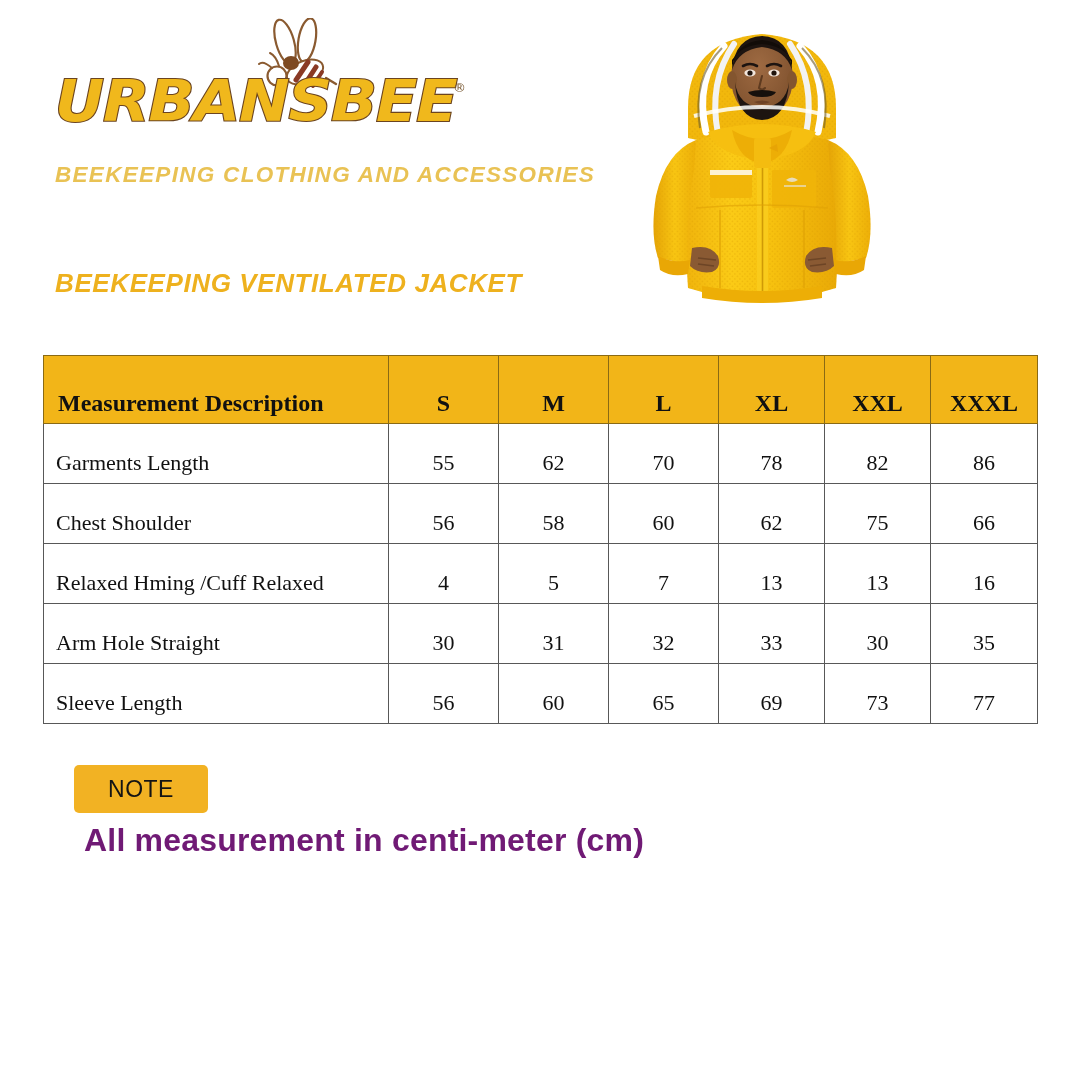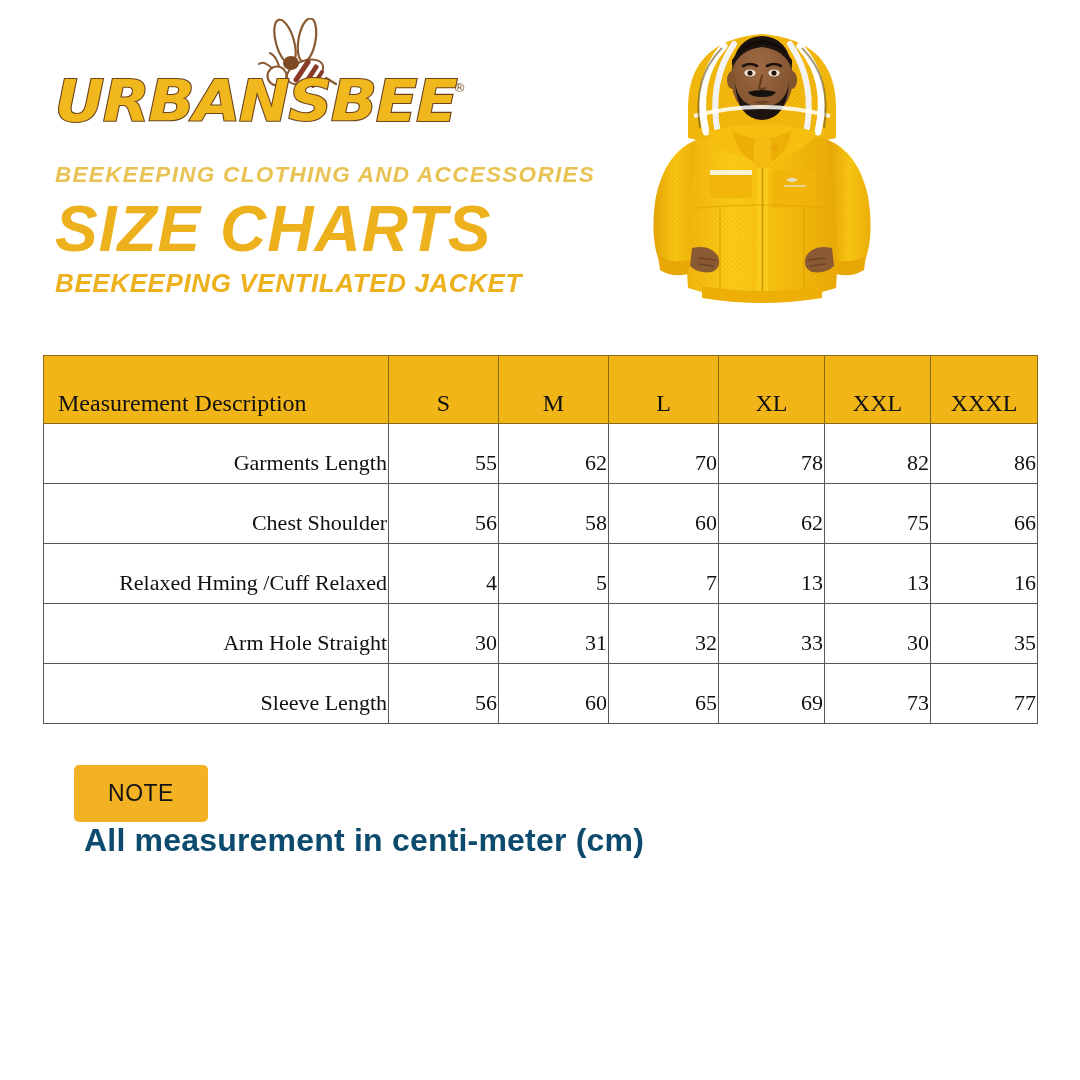--- a/index.html
+++ b/index.html
@@ -121,69 +121,68 @@
   table.size-table th,
   table.size-table td {
     border: 1px solid #585858;
     font-family: "Liberation Serif", serif;
     color: #111111;
   }
   table.size-table thead th {
     background: #F2B518;
     height: 60px;
     font-size: 24px;
-    font-weight: 400;
+    font-weight: 700;
     vertical-align: bottom;
     padding-bottom: 6px;
     border-color: #8a6a14;
   }
   th.desc-head {
     text-align: left;
     padding-left: 14px;
   }
   th.size-head { text-align: center; }
 
   table.size-table tbody td {
     height: 51px;
     font-size: 22px;
     vertical-align: bottom;
     padding-bottom: 7px;
-    text-align: right;
   }
   td.desc-cell {
     text-align: left;
     padding-left: 12px;
     font-size: 21.5px;
   }
   td.val-cell { text-align: center; }
 
   
   #note-badge {
     position: absolute;
     left: 74px;
     top: 765px;
     width: 134px;
-    height: 57px;
+    height: 48px;
     background: #F2B223;
     border-radius: 5px;
     display: flex;
     align-items: center;
     justify-content: center;
     font-size: 23px;
     font-weight: 400;
     color: #141414;
     letter-spacing: 0.5px;
   }
   #note-text {
     position: absolute;
     left: 84px;
     top: 822px;
     font-size: 32px;
     font-weight: 700;
-    color: #0c4a6e;
+    color: #701a75;
     letter-spacing: 0.2px;
     white-space: nowrap;
   }
 </style>
 </head>
 <body>
 
 <div id="brand-block">
 
   <div id="logo-row">
@@ -209,21 +208,20 @@
 
         <path d="M76 60 L86 66" stroke="#8a5a30" stroke-width="2.4" stroke-linecap="round"></path>
       </svg>
     </span>
 
     <div id="wordmark">URBANSBEE</div>
     <div id="registered-mark">®</div>
   </div>
 
   <div id="tagline">BEEKEEPING CLOTHING AND ACCESSORIES</div>
-  <div id="size-charts-title">SIZE CHARTS</div>
   <div id="product-subtitle">BEEKEEPING VENTILATED JACKET</div>
 </div>
 
 <div id="product-photo">
   <svg width="252" height="300" viewBox="0 0 252 300">
     <defs>
       <linearGradient id="jktY" x1="0" y1="0" x2="1" y2="0">
         <stop offset="0%" stop-color="#F0B40C"></stop>
         <stop offset="30%" stop-color="#FBCB16"></stop>
         <stop offset="55%" stop-color="#F7C20F"></stop>

